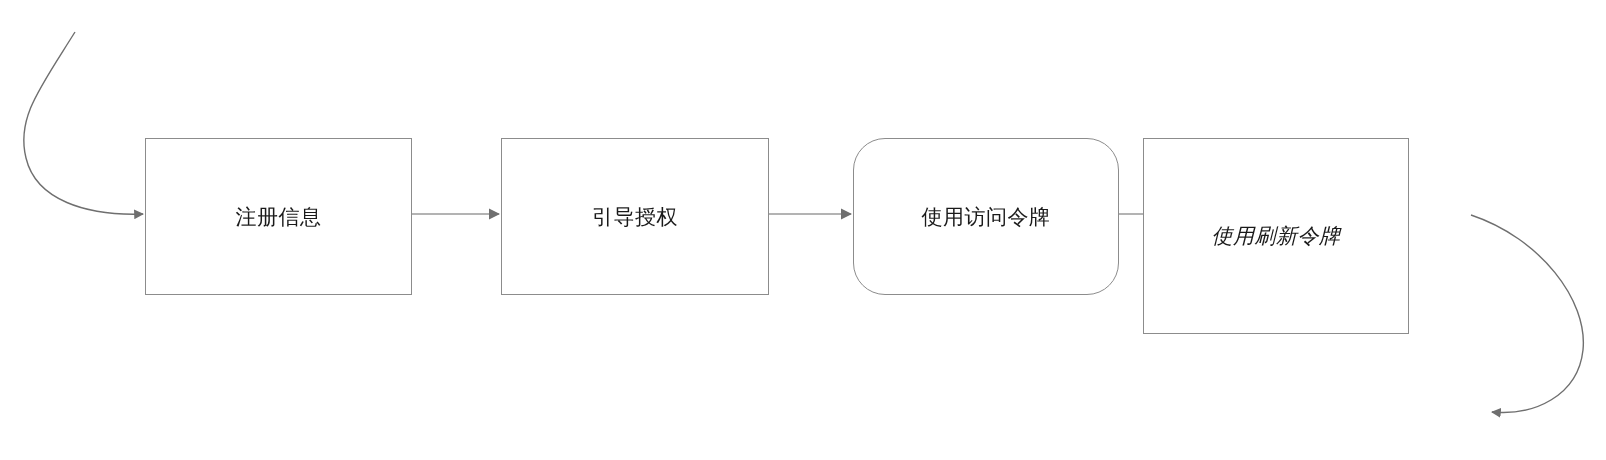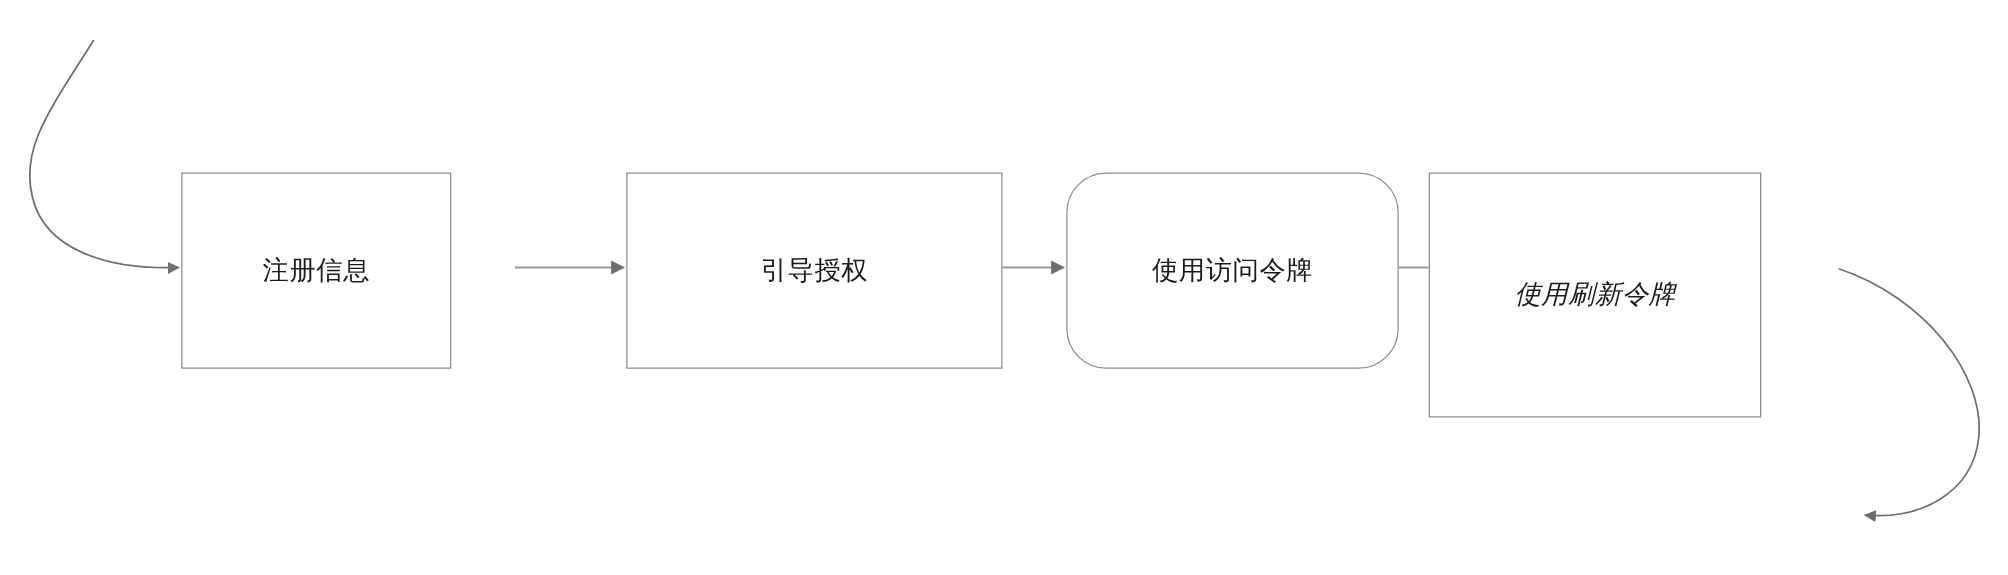--- a/index.html
+++ b/index.html
@@ -58,25 +58,25 @@
 
     <path class="edge" fill="none" stroke="#9a9a9a" stroke-width="1.6" marker-end="url(#arrow)" d="M 412 214 L 499 214"></path>
 
     <path class="edge" fill="none" stroke="#9a9a9a" stroke-width="1.6" marker-end="url(#arrow)" d="M 765 214 L 851 214"></path>
 
     <path class="edge" fill="none" stroke="#9a9a9a" stroke-width="1.6" marker-end="url(#arrow)" d="M 1119 214 L 1203 214"></path>
 
     <path class="edge" fill="none" stroke="#6f6f6f" stroke-width="1.4" marker-end="url(#arrow)" d="M 1471 215 C 1540 238, 1588 300, 1583 350 C 1578 396, 1534 416, 1492 412"></path>
   </svg>
 
-  <div class="node" style="left:145px; top:138px; width:216px; height:157px;">
+  <div class="node" style="left:145px; top:138px; width:267px; height:157px;">
     <span class="node-label">注册信息</span>
   </div>
 
-  <div class="node" style="left:501px; top:138px; width:301px; height:157px;">
+  <div class="node" style="left:501px; top:138px; width:268px; height:157px;">
     <span class="node-label">引导授权</span>
   </div>
 
   <div class="node" style="left:853px; top:138px; width:266px; height:157px;border-radius:32px;">
     <span class="node-label">使用访问令牌</span>
   </div>
 
   <div class="node" style="left:1143px; top:138px; width:266px; height:196px;font-style:italic;">
     <span class="node-label">使用刷新令牌</span>
   </div>

